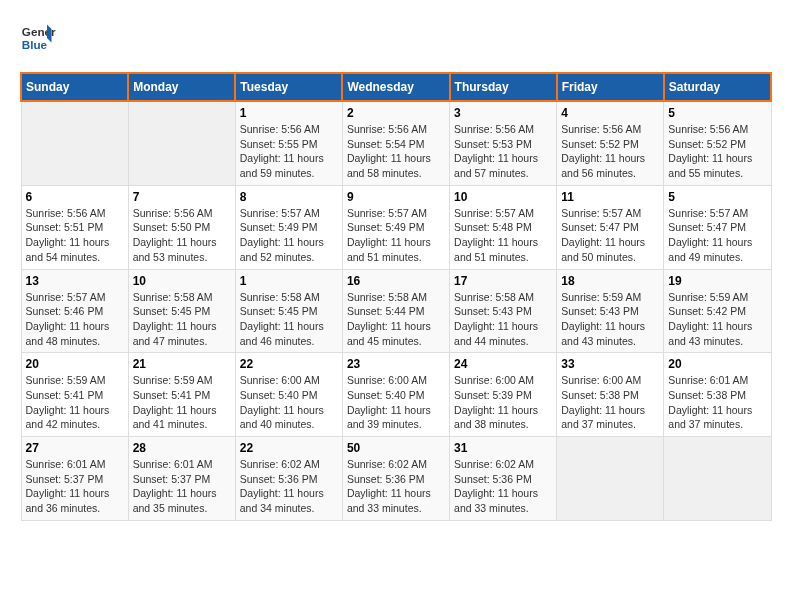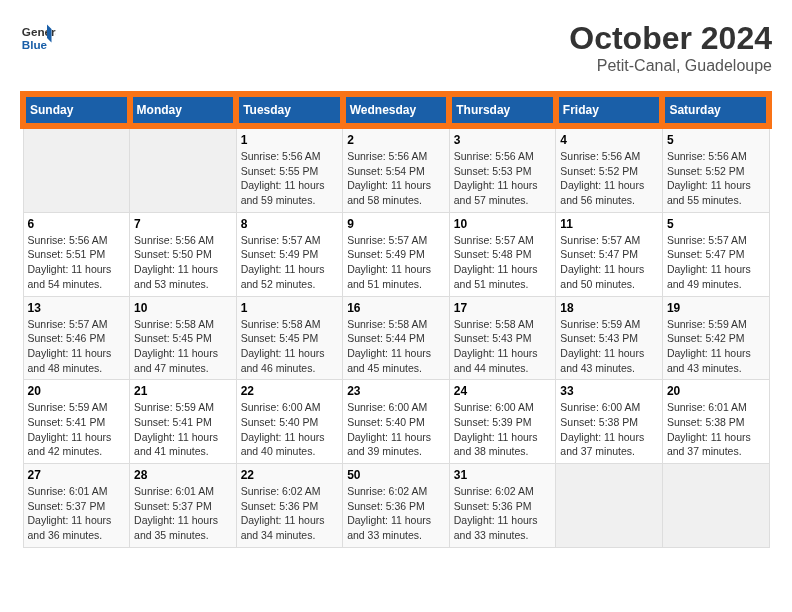--- a/index.html
+++ b/index.html
@@ -45,21 +45,21 @@
     }
     thead tr {
       background-color: #1a5fa8;
       color: #fff;
     }
     thead th {
       padding: 6px 4px;
       text-align: left;
       font-size: 12px;
       font-weight: bold;
-      border: 6px solid #f97316;
+      border: 2px solid #f97316;
     }
     tbody tr {
       border-bottom: 1px solid #ccc;
     }
     tbody td {
       vertical-align: top;
       padding: 4px;
       border: 1px solid #ddd;
       min-height: 80px;
       width: 14.28%;
@@ -87,24 +87,20 @@
 <body>
 
 <div class="header">
   <div class="logo">
     <svg class="logo-icon" viewBox="0 0 40 40">
       <text x="2" y="18" font-size="13" font-weight="bold" fill="#333" font-family="Arial">General</text>
       <text x="2" y="32" font-size="13" font-weight="bold" fill="#1a5fa8" font-family="Arial">Blue</text>
       <polygon points="30,5 40,15 35,10 35,25 30,20" fill="#1a5fa8"></polygon>
     </svg>
   </div>
-  <div class="title-block">
-    <h1>October 2024</h1>
-    <h2>Petit-Canal, Guadeloupe</h2>
-  </div>
 </div>
 
 <table>
   <thead>
     <tr>
     <th>Sunday</th>
         <th>Monday</th>
         <th>Tuesday</th>
         <th>Wednesday</th>
         <th>Thursday</th>

